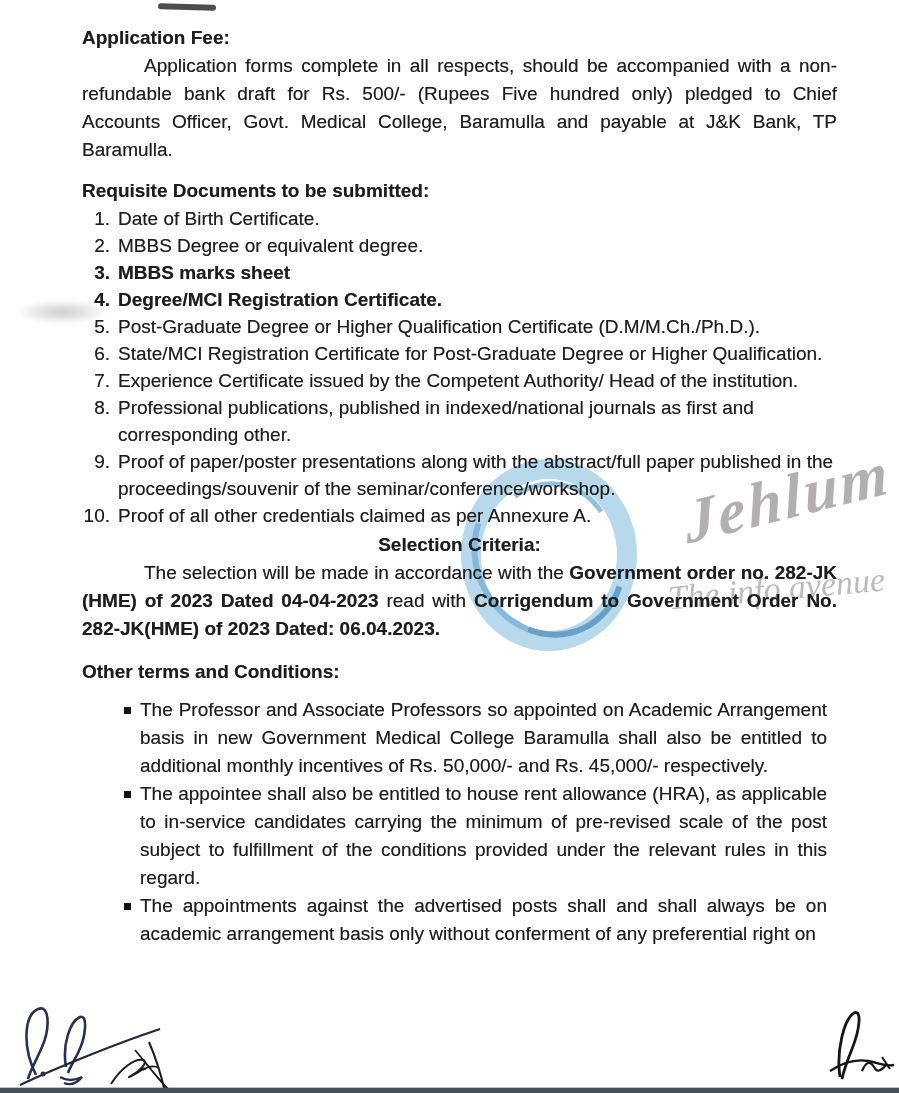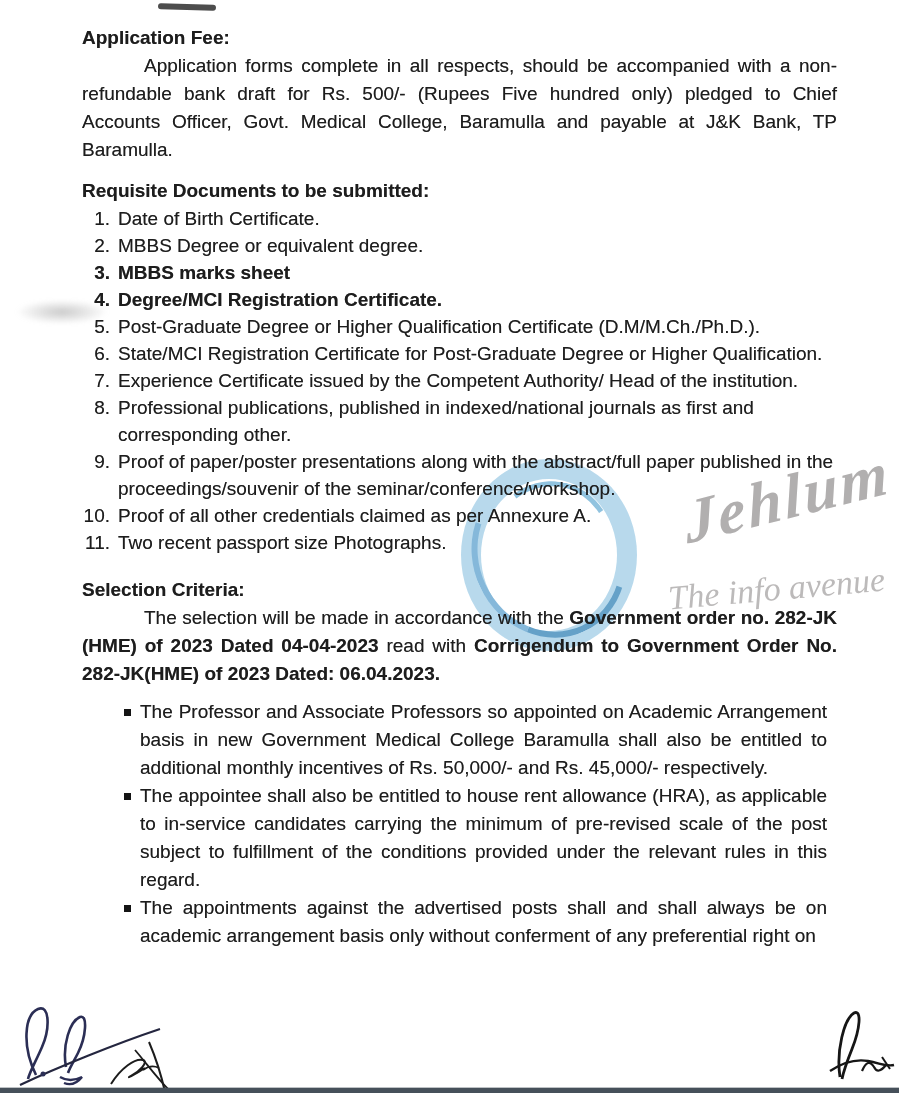--- a/index.html
+++ b/index.html
@@ -19,21 +19,21 @@
     line-height:28px;
     text-shadow:0 0 0.4px rgba(0,0,0,.5);
   }
   .h{line-height:28px;}
   .h span{
     font-weight:bold;
     text-underline-offset:3px;
     text-decoration-thickness:2px;
   }
   .h.m1{margin-top:13px;}
-  .h.m2{margin-top:20px;}
+  .h.m2{margin-top:2px;text-align:center;}
   .h.m3{margin-top:15px;}
   .para{
     margin:0;
     text-align:justify;
   }
   .indent-lg{text-indent:62px;}
   .indent-sm{text-indent:36px;}
   .b{font-weight:bold;}
   ol.doclist{
     list-style:none;
@@ -197,31 +197,30 @@
           <span class="txt">Professional publications, published in indexed/national journals as first and corresponding other.</span>
         </li>
       <li>
           <span class="num">9.</span>
           <span class="txt">Proof of paper/poster presentations along with the abstract/full paper published in the proceedings/souvenir of the seminar/conference/workshop.</span>
         </li>
       <li>
           <span class="num">10.</span>
           <span class="txt">Proof of all other credentials claimed as per Annexure A.</span>
         </li>
-      <li>
-          <span class="num">11.</span>
-          <span class="txt">Two recent passport size Photographs.</span>
-        </li>
     </ol>
 
     <div class="h m2">
       <span>Selection Criteria:</span>
     </div>
     <p class="para indent-lg"><span>The selection will be made in accordance with the </span><span class="b">Government order no. 282-JK (HME) of 2023 Dated 04-04-2023</span><span> read with </span><span class="b">Corrigendum to Government Order No. 282-JK(HME) of 2023 Dated: 06.04.2023.</span></p>
 
+    <div class="h m3">
+      <span>Other terms and Conditions:</span>
+    </div>
     <ul class="bullets">
       <li><span class="sq"></span><span>The Professor and Associate Professors so appointed on Academic Arrangement basis in new Government Medical College Baramulla shall also be entitled to additional monthly incentives of Rs. 50,000/- and Rs. 45,000/- respectively.</span></li>
       <li><span class="sq"></span><span>The appointee shall also be entitled to house rent allowance (HRA), as applicable to in-service candidates carrying the minimum of pre-revised scale of the post subject to fulfillment of the conditions provided under the relevant rules in this regard.</span></li>
       <li><span class="sq"></span><span>The appointments against the advertised posts shall and shall always be on academic arrangement basis only without conferment of any preferential right on</span></li>
     </ul>
   </div>
 
   <svg class="sig sig-left" width="165" height="98" viewBox="0 0 165 98">
     <path d="M28,80 C14,52 16,20 30,14 C42,9 42,34 34,52 C28,66 22,76 20,84" fill="none" stroke="#2b2e55" stroke-width="2.6"></path>
     <path d="M58,72 C54,50 62,26 72,22 C80,19 78,42 70,58 C66,66 62,72 60,78" fill="none" stroke="#2b2e55" stroke-width="2.6"></path>

